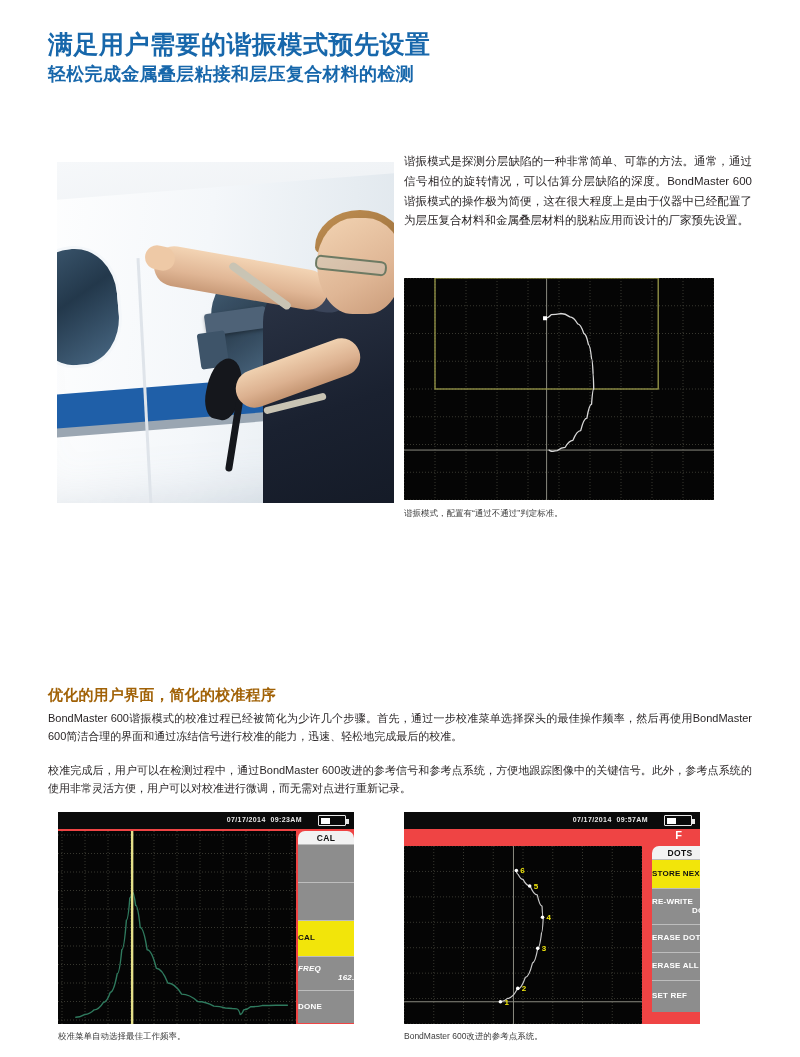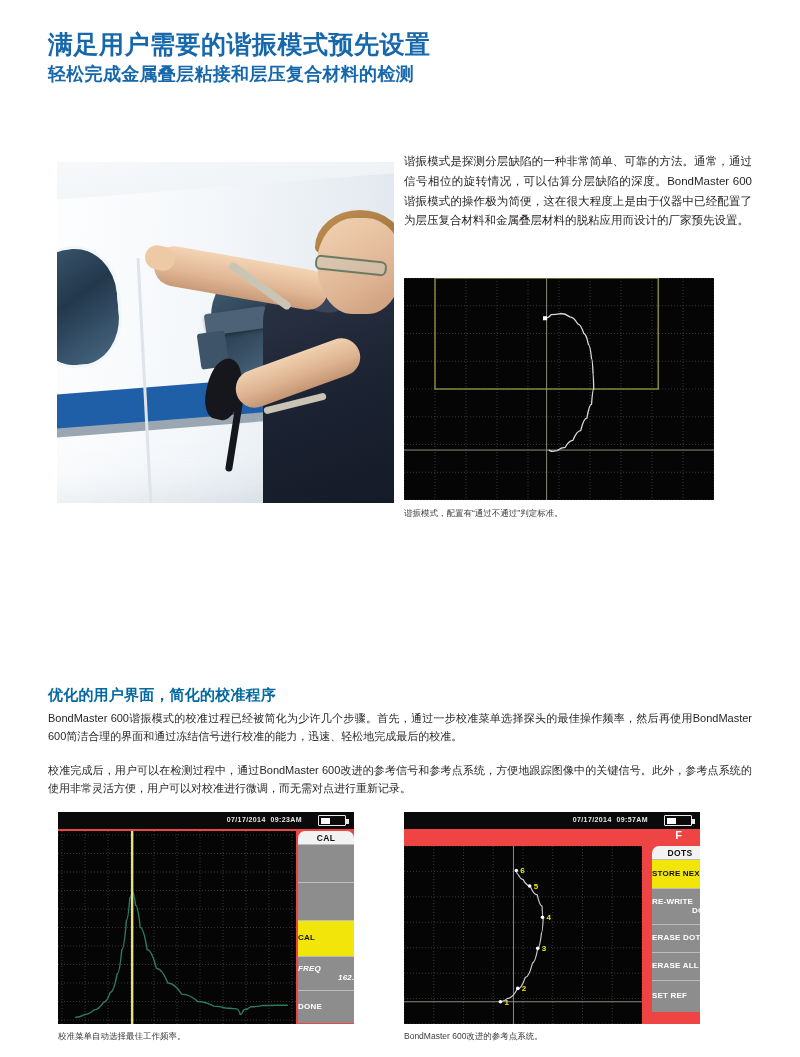--- a/index.html
+++ b/index.html
@@ -17,21 +17,21 @@
     font-size: 25px; font-weight: bold; color: #1767ab;
     letter-spacing: .5px; white-space: nowrap;
   }
   .h2 {
     position: absolute; left: 48px; top: 62px;
     font-size: 18px; font-weight: bold; color: #1767ab;
     letter-spacing: .3px; white-space: nowrap;
   }
   .h3 {
     position: absolute; left: 48px; top: 686px;
-    font-size: 15px; font-weight: bold; color: #0369a1;
+    font-size: 15px; font-weight: bold; color: #a16207;
     letter-spacing: .2px; white-space: nowrap;
   }
 
   
   .intro {
     position: absolute; left: 48px; top: 110px; width: 704px;
     font-size: 11.5px; line-height: 1.65; color: #231f20;
     text-align: justify;
   }
   .rightcol {

